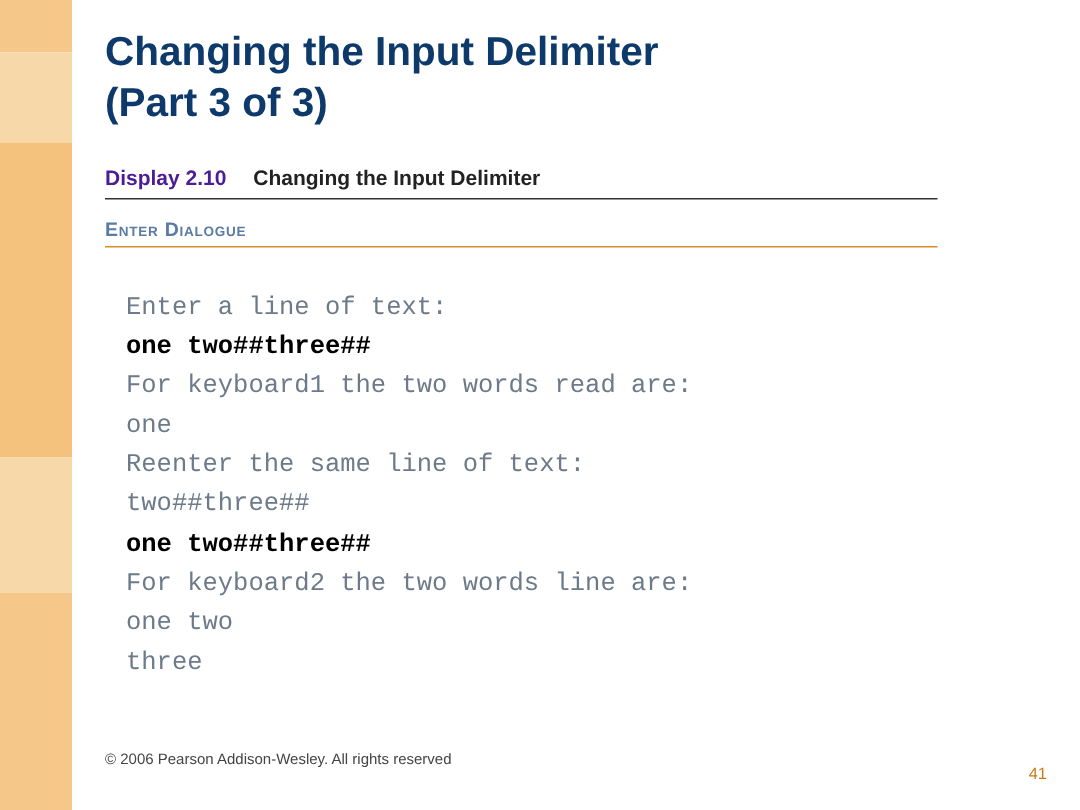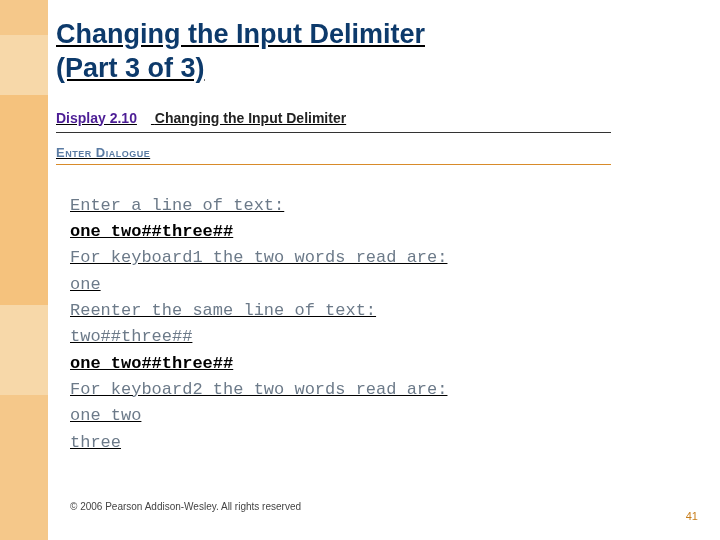--- a/index.html
+++ b/index.html
@@ -22,24 +22,23 @@
     width: 48px;
   }
   .seg1 { height: 35px; background: #f5c88a; }
   .seg2 { height: 60px; background: #f7d8a9; }
   .seg3 { height: 210px; background: #f5c27d; }
   .seg4 { height: 90px; background: #f7d8a9; }
   .seg5 { height: 145px; background: #f5c88a; }
 
   .content {
     position: absolute;
-    left: 56px;
+    left: 70px;
     top: 18px;
     right: 30px;
-    text-decoration: underline;
   }
   .title {
     font-size: 27px;
     color: #0d3a6b;
     font-weight: bold;
     line-height: 1.25;
     margin-bottom: 24px;
   }
 
   .display-box {
@@ -127,21 +126,21 @@
     <div class="sample-bar">Enter Dialogue</div>
 
     <div class="dialogue">
       <div>Enter a line of text:</div>
       <div class="userline">one two##three##</div>
       <div>For keyboard1 the two words read are:</div>
       <div>one</div>
       <div>Reenter the same line of text:</div>
       <div>two##three##</div>
       <div class="userline">one two##three##</div>
-      <div>For keyboard2 the two words read are:</div>
+      <div>For keyboard2 the two words line are:</div>
       <div>one two</div>
       <div>three</div>
     </div>
   </div>
 </div>
 
 <div class="footer-left">© 2006 Pearson Addison-Wesley. All rights reserved</div>
 <div class="footer-right">41</div>
 
 </body></html>

